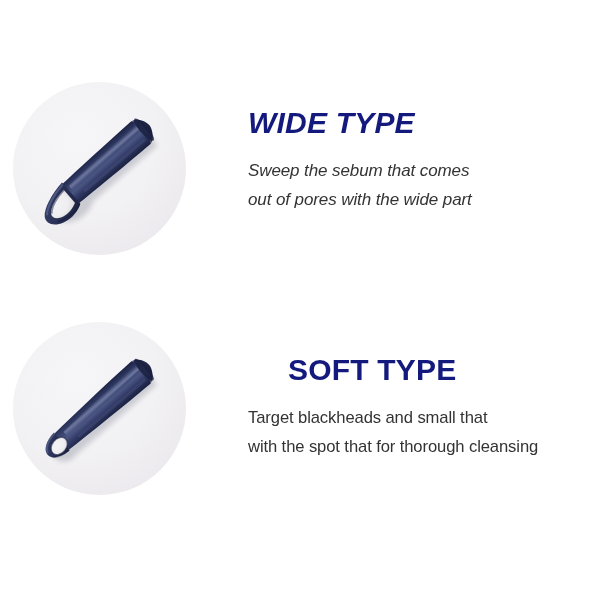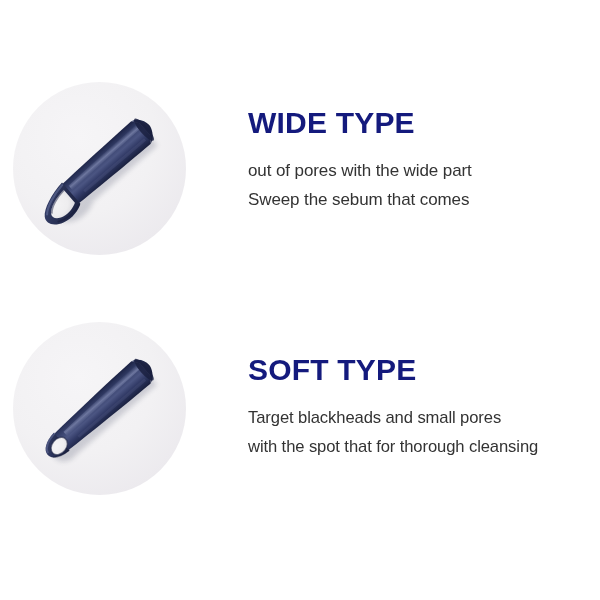--- a/index.html
+++ b/index.html
@@ -23,21 +23,21 @@
     background: #ffffff;
   }
 
   
   .feature {
     position: absolute;
     left: 0;
     width: 600px;
     height: 210px;
   }
-  .feature-wide { top: 72px; }
+  .feature-wide { top: 72px; font-style: italic; }
   .feature-soft { top: 312px; }
 
   
   .medallion {
     position: absolute;
     left: 13px;
     top: 10px;
     width: 173px;
     height: 173px;
     border-radius: 50%;
@@ -69,21 +69,21 @@
     margin: 0;
     font-family: "Liberation Sans", sans-serif;
     font-size: 30px;
     font-weight: bold;
     letter-spacing: 0.2px;
     color: #141a7d;
     line-height: 1;
     white-space: nowrap;
   }
   .feature-wide .feature-heading { padding-top: 36px; }
-  .feature-soft .feature-heading { padding-top: 43px; }
+  .feature-soft .feature-heading { padding-top: 43px; margin-left: 40px; }
 
   .feature-body {
     margin: 0;
     padding-top: 18px;
     font-family: "Liberation Sans", sans-serif;
     font-size: 17px;
     font-weight: normal;
     color: #333333;
     line-height: 29px;
     letter-spacing: -0.1px;
@@ -197,22 +197,22 @@
             <path d="M 45.0 79.6
                      C 34.5 80.6, 25 84.4, 21.4 88.8" stroke="#242a4b" stroke-width="1.7" fill="none" stroke-linecap="round" opacity="0.5"></path>
           </g>
         </svg>
       </div>
     </div>
 
     <div class="text-col">
       <h2 class="feature-heading">WIDE TYPE</h2>
       <p class="feature-body">
+        <span class="body-line">Sweep the sebum that comes</span>
         <span class="body-line">out of pores with the wide part</span>
-        <span class="body-line">Sweep the sebum that comes</span>
       </p>
     </div>
   </section>
 
   <section class="feature feature-soft">
 
     <div class="medallion">
       <div class="medallion-inner">
         <svg class="tool-svg" viewBox="0 0 173 173" xmlns="http://www.w3.org/2000/svg" aria-hidden="true">
           <defs>
@@ -297,19 +297,19 @@
             <path d="M 19.6 93.0
                      C 23.4 96.3, 29.5 98.1, 36 98.0" stroke="#141936" stroke-width="1.5" fill="none" stroke-linecap="round" opacity="0.45"></path>
           </g>
         </svg>
       </div>
     </div>
 
     <div class="text-col">
       <h2 class="feature-heading">SOFT TYPE</h2>
       <p class="feature-body">
-        <span class="body-line">Target blackheads and small pores</span>
+        <span class="body-line">Target blackheads and small that</span>
         <span class="body-line">with the spot that for thorough cleansing</span>
       </p>
     </div>
   </section>
 
 </div>
 
 </body></html>

